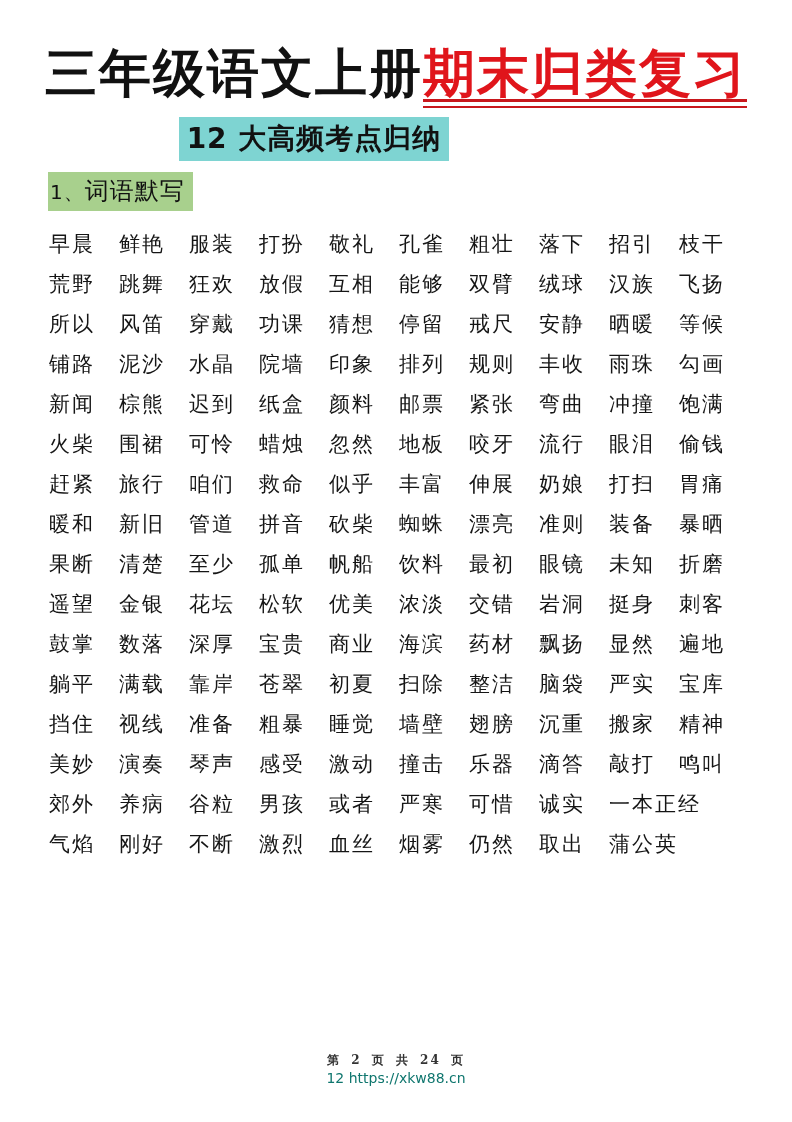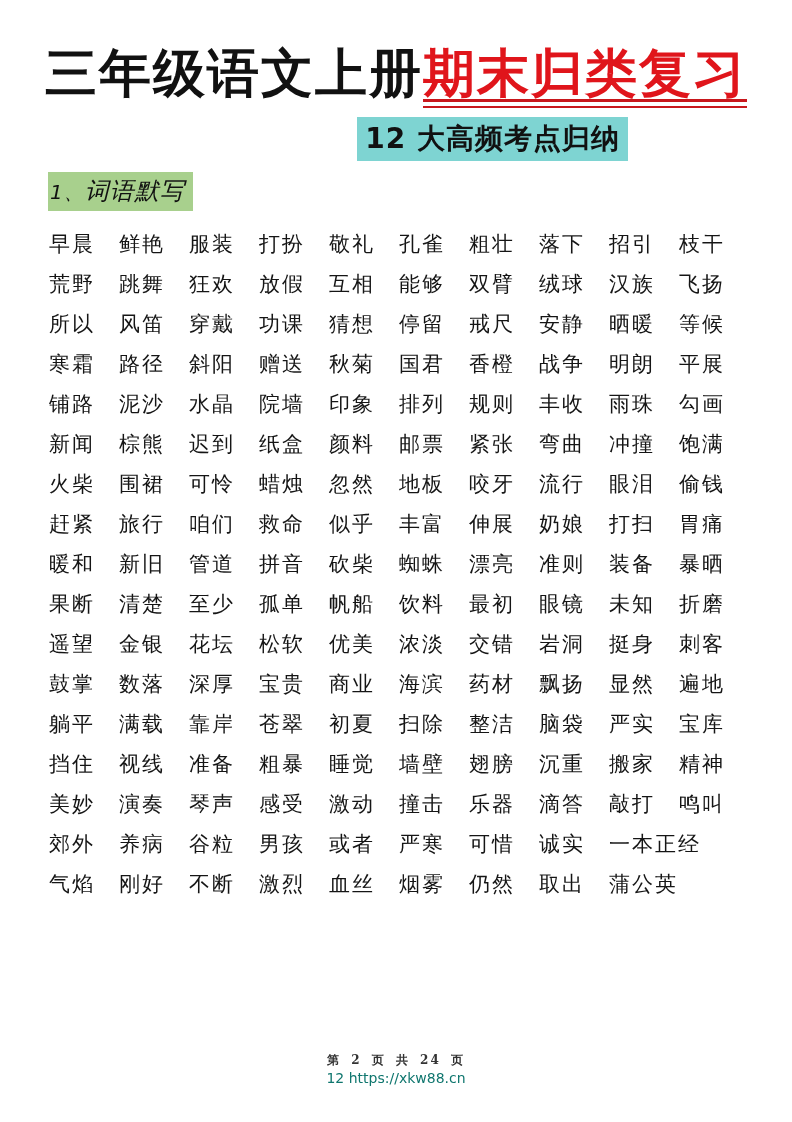--- a/index.html
+++ b/index.html
@@ -44,21 +44,21 @@
       border-top: 3px solid #c8171c;
       border-bottom: 2px solid #c8171c;
       padding-top: 2px;
       box-sizing: content-box;
     }
     .subtitle-wrap {
       position: absolute;
       top: 117px;
       left: 0;
       width: 628px;
-      text-align: right;
+      text-align: center;
     }
     .subtitle {
       display: inline-block;
       background: #7ed4d2;
       padding: 4px 8px;
       font-family: "DejaVu Sans", "Liberation Sans", sans-serif;
       font-weight: bold;
       font-size: 28px;
       line-height: 36px;
       color: #111111;
@@ -68,21 +68,20 @@
       position: absolute;
       top: 172px;
       left: 48px;
       background: #a8d08d;
       padding: 2px 8px 2px 2px;
       font-family: "DejaVu Sans", "Liberation Sans", sans-serif;
       font-size: 24px;
       line-height: 34px;
       color: #111111;
       letter-spacing: 1px;
-      font-style: italic;
     }
     .section-head .num { font-size: 20px; }
     .word-grid {
       position: absolute;
       top: 224px;
       left: 49px;
       width: 700px;
     }
     .word-row {
       display: flex;
@@ -168,32 +167,20 @@
       <span class="word">穿戴</span>
       <span class="word">功课</span>
       <span class="word">猜想</span>
       <span class="word">停留</span>
       <span class="word">戒尺</span>
       <span class="word">安静</span>
       <span class="word">晒暖</span>
       <span class="word">等候</span>
     </div>
     <div class="word-row">
-      <span class="word">寒霜</span>
-      <span class="word">路径</span>
-      <span class="word">斜阳</span>
-      <span class="word">赠送</span>
-      <span class="word">秋菊</span>
-      <span class="word">国君</span>
-      <span class="word">香橙</span>
-      <span class="word">战争</span>
-      <span class="word">明朗</span>
-      <span class="word">平展</span>
-    </div>
-    <div class="word-row">
       <span class="word">铺路</span>
       <span class="word">泥沙</span>
       <span class="word">水晶</span>
       <span class="word">院墙</span>
       <span class="word">印象</span>
       <span class="word">排列</span>
       <span class="word">规则</span>
       <span class="word">丰收</span>
       <span class="word">雨珠</span>
       <span class="word">勾画</span>

